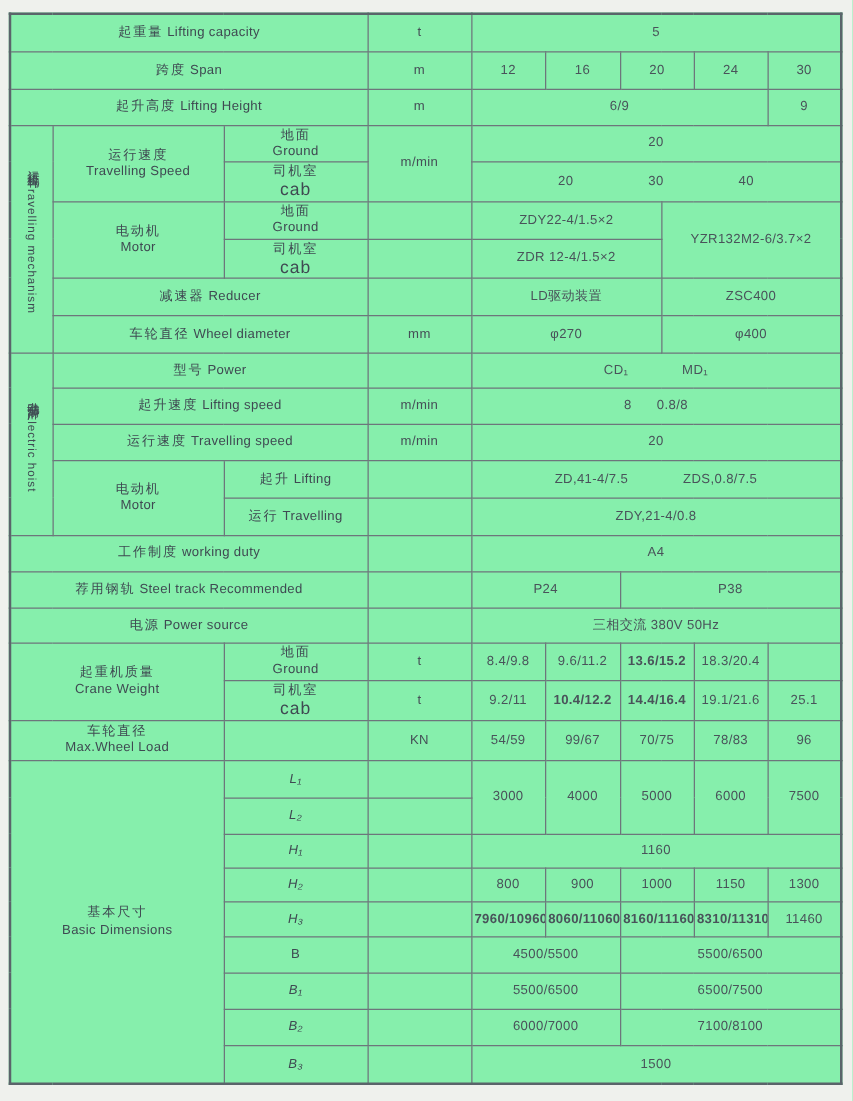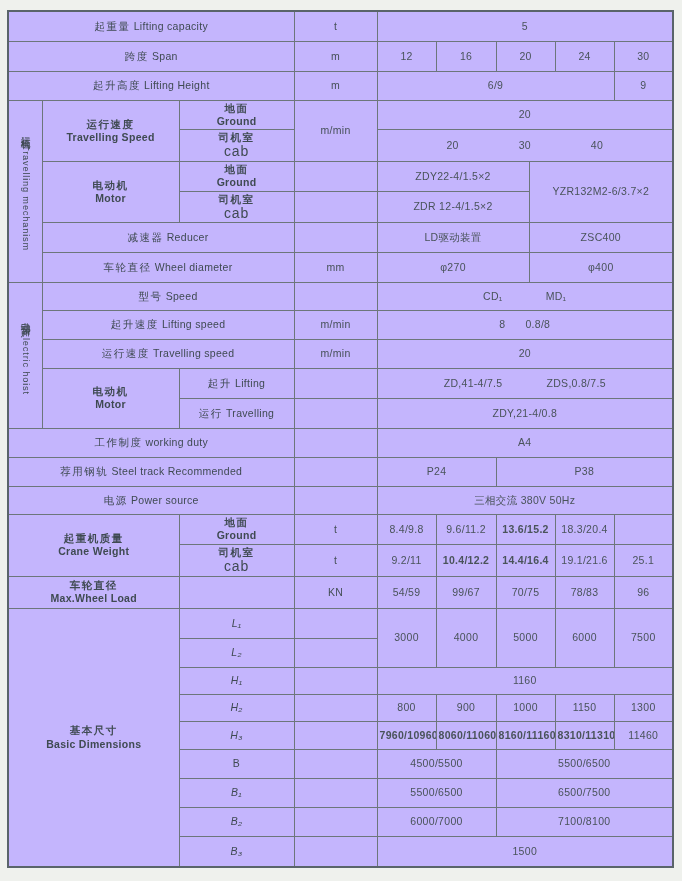--- a/index.html
+++ b/index.html
@@ -6,33 +6,33 @@
   body{
     width:682px;height:881px;position:relative;
     background:#eff1ed;
     font-family:"Liberation Sans","DejaVu Sans",sans-serif;
     color:#454f57;
     -webkit-font-smoothing:antialiased;
   }
   table.spec{
     position:absolute;left:7px;top:10px;width:667px;
     border-collapse:collapse;table-layout:fixed;
-    background:#c4b5fd;
+    background:#86efac;
   }
   table.spec td{
     border:1.5px solid #6d767b;
     text-align:center;vertical-align:middle;
     font-size:10.5px;line-height:1.2;
     padding:1px 2px;overflow:hidden;
     letter-spacing:.3px;
   }
   table.spec{border:2.5px solid #5a646a;}
   .zh{letter-spacing:1.5px;}
   .lbl,.lbl2,.sub,.sub2{color:#3f4a52;font-size:10.5px;}
-  .line{display:block;line-height:1.25;font-weight:bold;}
+  .line{display:block;line-height:1.25;}
   .cabtxt{display:block;font-size:14px;letter-spacing:.8px;line-height:1.05;}
   .unit{font-size:10.5px;}
   .val{font-size:10.8px;color:#49535a;}
   .val-sm{font-size:9.3px;letter-spacing:0;font-weight:bold;}
   .subscript{font-size:10.5px;font-style:italic;}
   
   .vcell{padding:0;}
   .vtext{
     display:inline-block;
     writing-mode:vertical-lr;text-orientation:mixed;
@@ -153,21 +153,21 @@
     <td colspan="2" class="lbl"><span class="zh">车轮直径</span> <span>Wheel diameter</span></td>
     <td class="unit">mm</td>
     <td colspan="3" class="val">φ270</td>
     <td colspan="3" class="val">φ400</td>
   </tr>
 
   <tr style="height:28px">
     <td rowspan="5" class="vcell">
       <span class="vtext"><span class="zh">电动葫芦</span><span class="en-v">Electric hoist</span></span>
     </td>
-    <td colspan="2" class="lbl"><span class="zh">型号</span> <span>Speed</span></td>
+    <td colspan="2" class="lbl"><span class="zh">型号</span> <span>Power</span></td>
     <td class="unit"></td>
     <td colspan="6" class="val">
       <div class="pair gap-md">
         <span>CD₁</span>
         <span>MD₁</span>
       </div>
     </td>
   </tr>
 
   <tr style="height:29px">

